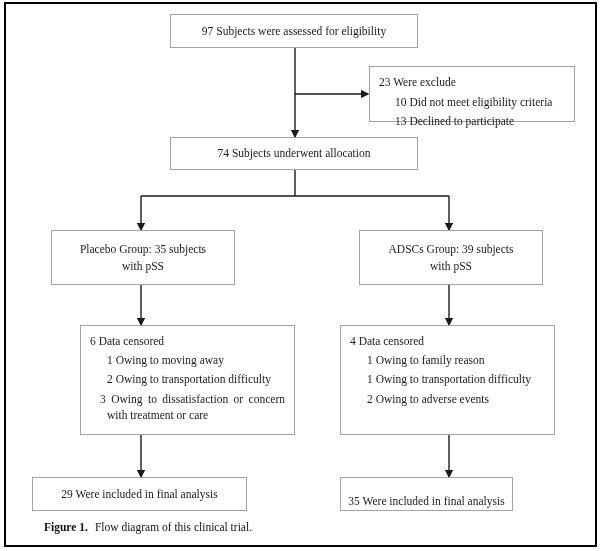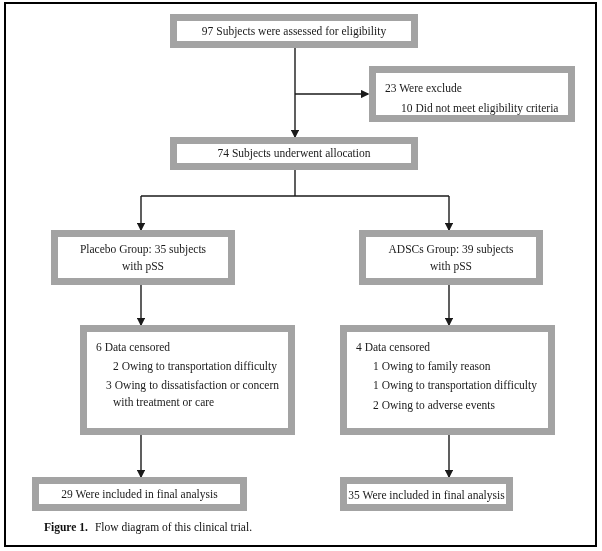--- a/index.html
+++ b/index.html
@@ -29,21 +29,21 @@
   #connector-layer {
     position: absolute;
     left: 0;
     top: 0;
     width: 602px;
     height: 551px;
     pointer-events: none;
   }
   .node {
     position: absolute;
-    border: 7px solid #a3a3a3;
+    border: 1px solid #a3a3a3;
     background: #ffffff;
     box-sizing: border-box;
     font-size: 11.5px;
     line-height: 1.45;
   }
   .node-centered {
     display: flex;
     flex-direction: column;
     align-items: center;
     justify-content: center;
@@ -124,38 +124,40 @@
     <path d="M 449 435 L 449 477" stroke="#1a1a1a" stroke-width="1.4" fill="none" marker-end="url(#arrow)"></path>
   </svg>
 
   <div class="node node-centered" style="left:170px; top:14px; width:248px; height:34px;">
     <span>97 Subjects were assessed for eligibility</span>
   </div>
 
   <div class="node node-list" style="left:369px; top:66px; width:206px; height:56px;">
     <div class="excl-head">23 Were exclude</div>
     <div class="excl-item">10 Did not meet eligibility criteria</div>
+    <div class="excl-item">13 Declined to participate</div>
   </div>
 
   <div class="node node-centered" style="left:170px; top:137px; width:248px; height:33px;">
     <span>74 Subjects underwent allocation</span>
   </div>
 
   <div class="node node-centered" style="left:51px; top:230px; width:184px; height:55px;">
     <span class="group-line">Placebo Group: 35 subjects</span>
     <span class="group-line">with pSS</span>
   </div>
 
   <div class="node node-centered" style="left:359px; top:230px; width:184px; height:55px;">
     <span class="group-line">ADSCs Group: 39 subjects</span>
     <span class="group-line">with pSS</span>
   </div>
 
   <div class="node node-list" style="left:32px; top:325px; width:215px; height:110px;margin-left:48px;">
     <div class="list-head">6 Data censored</div>
+    <div class="list-item">1 Owing to moving away</div>
     <div class="list-item">2 Owing to transportation difficulty</div>
     <div class="list-item wrapped">3 Owing to dissatisfaction or concern with treatment or care</div>
   </div>
 
   <div class="node node-list" style="left:340px; top:325px; width:215px; height:110px;">
     <div class="list-head">4 Data censored</div>
     <div class="list-item">1 Owing to family reason</div>
     <div class="list-item">1 Owing to transportation difficulty</div>
     <div class="list-item">2 Owing to adverse events</div>
   </div>

